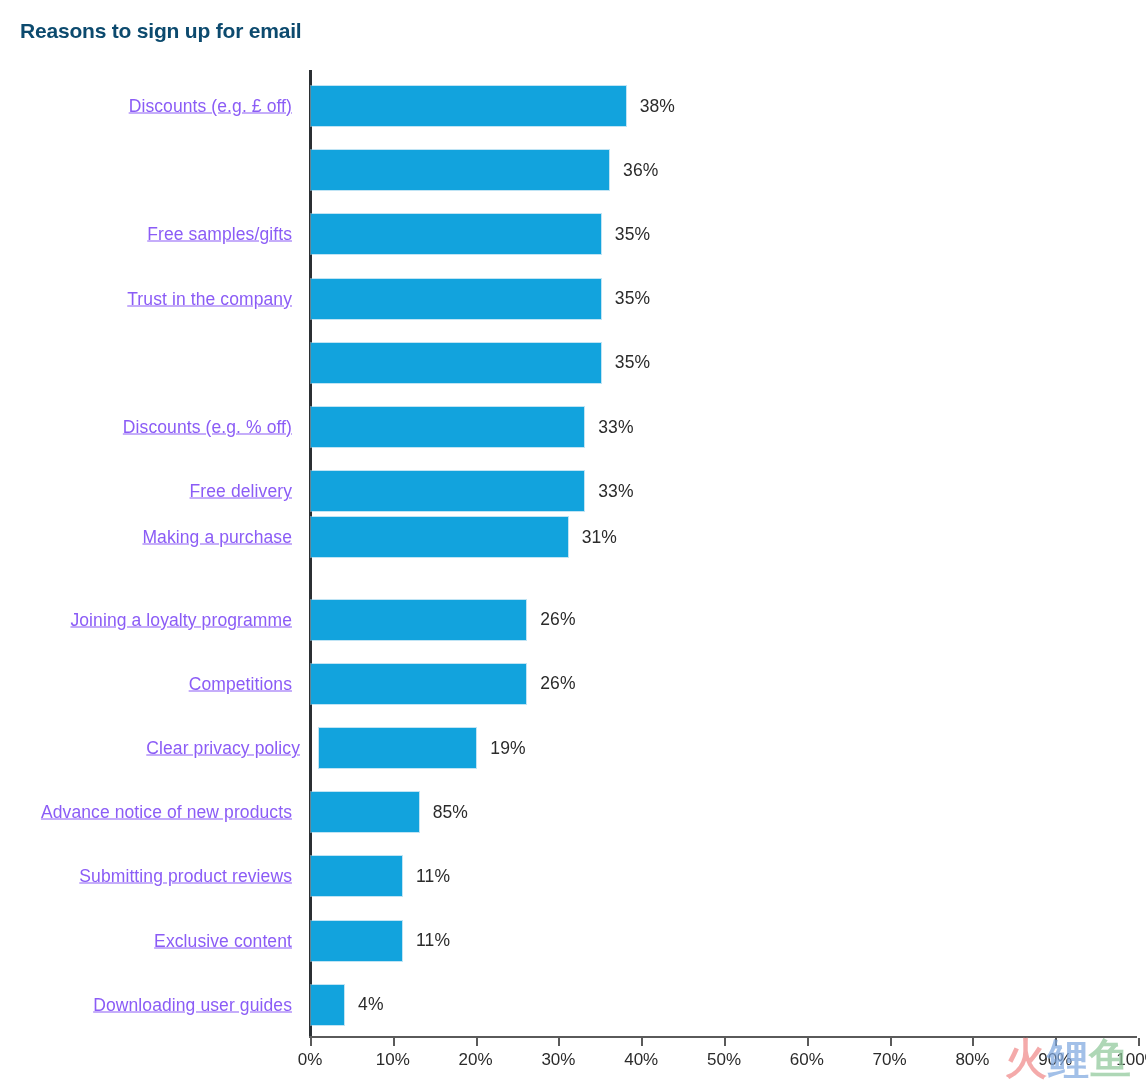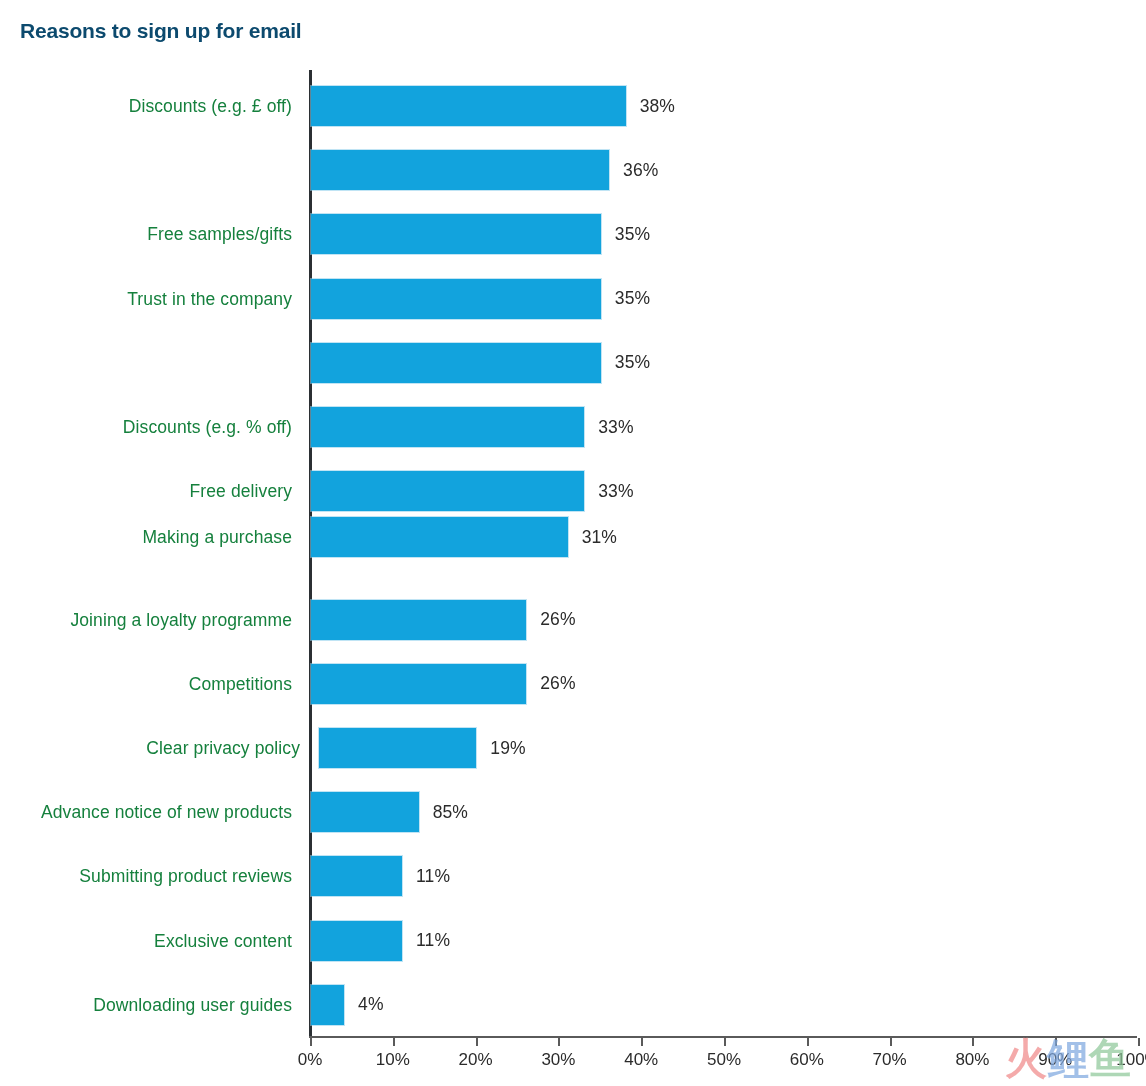--- a/index.html
+++ b/index.html
@@ -73,23 +73,24 @@
     height: 64px;
   }
   .cat-label {
     position: absolute;
     left: 0;
     width: 292px;
     top: 50%;
     transform: translateY(-50%);
     text-align: right;
     font-size: 17.5px;
-    color: #15803d;
+    color: #8b5cf6;
     white-space: nowrap;
     letter-spacing: 0.1px;
+    text-decoration: underline;
   }
   .bar-wrap {
     position: absolute;
     left: 311px;
     top: 50%;
     transform: translateY(-50%);
     height: 28px;
     display: flex;
     align-items: center;
   }

